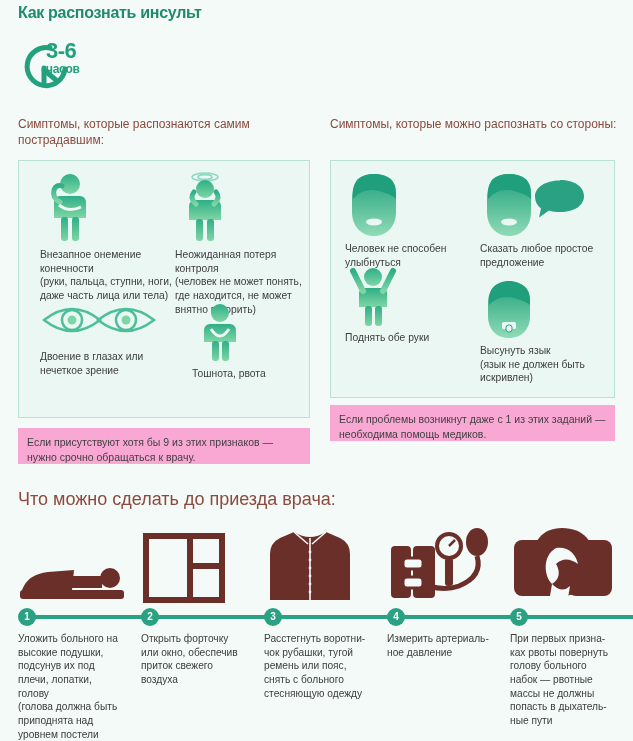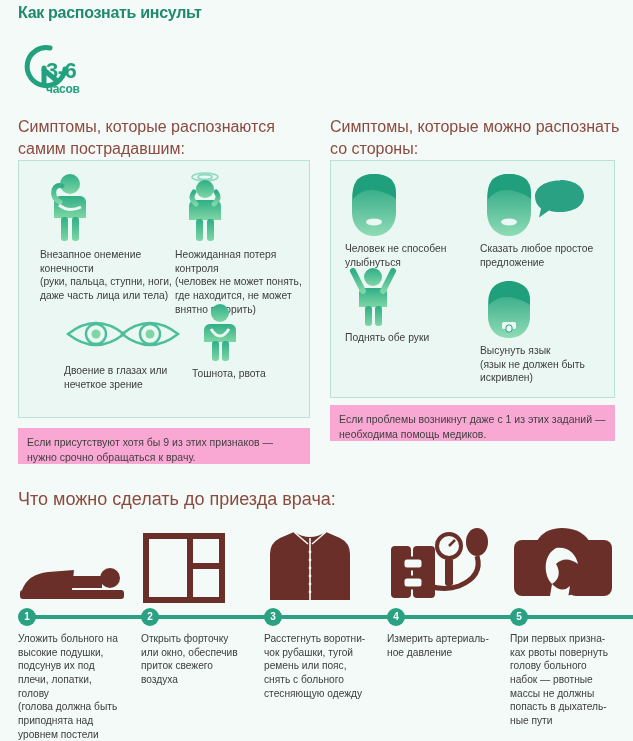--- a/index.html
+++ b/index.html
@@ -49,21 +49,20 @@
     width: 48px;
     height: 50px;
   }
   .clock-text {
     position: absolute;
     left: 26px;
     top: -2px;
     color: #23a17e;
     font-weight: bold;
     line-height: 1;
-    margin-top: 20px;
   }
   .clock-hours-num {
     font-size: 22px;
     display: block;
     letter-spacing: -0.5px;
   }
   .clock-hours-lbl {
     font-size: 12px;
     display: block;
     margin-top: 1px;
@@ -75,21 +74,21 @@
     top: 8px;
     font-size: 10.5px;
     line-height: 1.45;
     color: #4a4a4a;
     width: 420px;
   }
 
   
   .sec-head {
     position: absolute;
-    font-size: 16px;
+    font-size: 12px;
     color: #8c4a3f;
     line-height: 1.35;
     font-weight: normal;
   }
   #head-self { left: 18px; top: 116px; width: 280px; }
   #head-outside { left: 330px; top: 116px; width: 290px; }
 
   .sub-head {
     position: absolute;
     left: 18px;
@@ -131,21 +130,21 @@
   .icon-box {
     position: relative;
     height: 72px;
     margin-bottom: 4px;
   }
   .icon-box svg { display: block; }
 
   
   #c-numb   { left: 40px;  top: 172px; width: 145px; }
   #c-ctrl   { left: 175px; top: 172px; width: 130px; }
-  #c-vision { left: 40px;  top: 308px; width: 140px; margin-left: 24px; }
+  #c-vision { left: 40px;  top: 294px; width: 140px; }
   #c-nausea { left: 192px; top: 303px; width: 120px; }
 
   
   #c-smile  { left: 345px; top: 172px; width: 135px; }
   #c-speak  { left: 480px; top: 172px; width: 130px; }
   #c-arms   { left: 345px; top: 267px; width: 130px; }
   #c-tongue { left: 480px; top: 280px; width: 130px; }
 
   
   .step {

